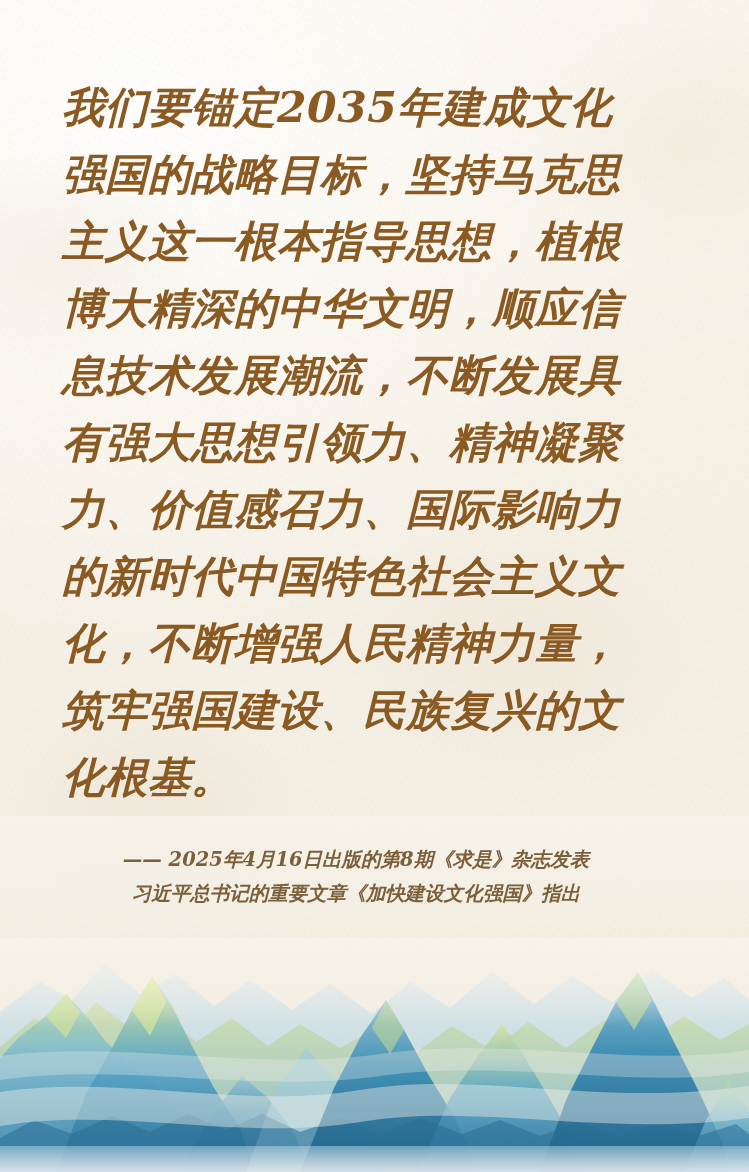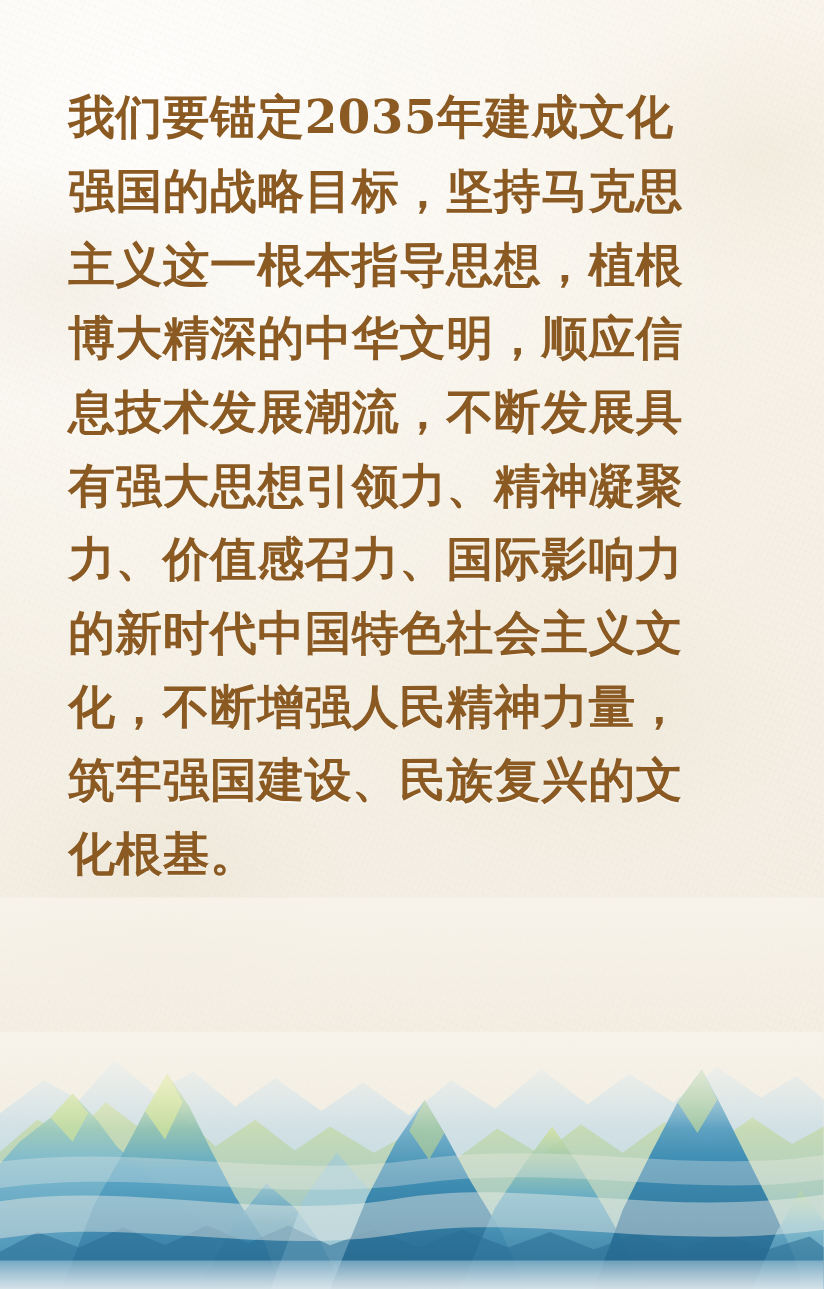--- a/index.html
+++ b/index.html
@@ -43,20 +43,21 @@
       radial-gradient(ellipse 300px 200px at 70% 55%, rgba(210,193,162,0.13), rgba(255,255,255,0) 72%),
       radial-gradient(ellipse 240px 170px at 20% 68%, rgba(206,190,160,0.12), rgba(255,255,255,0) 72%);
   }
 
   .content {
     position: absolute;
     left: 0;
     top: 0;
     width: 712px;
     z-index: 4;
+    font-style: italic;
   }
   .quote {
     margin: 74px 62px 0 62px;
     font-family: "DejaVu Serif", "Liberation Serif", serif;
     font-weight: 700;
     font-size: 42.5px;
     line-height: 67px;
     letter-spacing: 0.5px;
     color: #8a5a22;
     text-align: left;
@@ -186,14 +187,18 @@
       <path d="M0 214 C130 198, 250 230, 380 212 C510 194, 630 226, 749 208 L749 230 C630 248, 510 216, 380 234 C250 252, 130 220, 0 238 Z" fill="#f7f3ea" opacity="0.30"></path>
 
       <rect x="0" y="96" width="749" height="88" fill="url(#gFadeTop)"></rect>
     </svg>
   </div>
   <div class="mist"></div>
   <div class="bottom-fade"></div>
 
   <div class="content">
     <div class="quote">我们要锚定2035年建成文化强国的战略目标，坚持马克思主义这一根本指导思想，植根博大精深的中华文明，顺应信息技术发展潮流，不断发展具有强大思想引领力、精神凝聚力、价值感召力、国际影响力的新时代中国特色社会主义文化，不断增强人民精神力量，筑牢强国建设、民族复兴的文化根基。</div>
+    <div class="attribution">
+      <span class="line">—— 2025年4月16日出版的第8期《求是》杂志发表</span>
+      <span class="line">习近平总书记的重要文章《加快建设文化强国》指出</span>
+    </div>
   </div>
 </div>
 
 </body></html>

